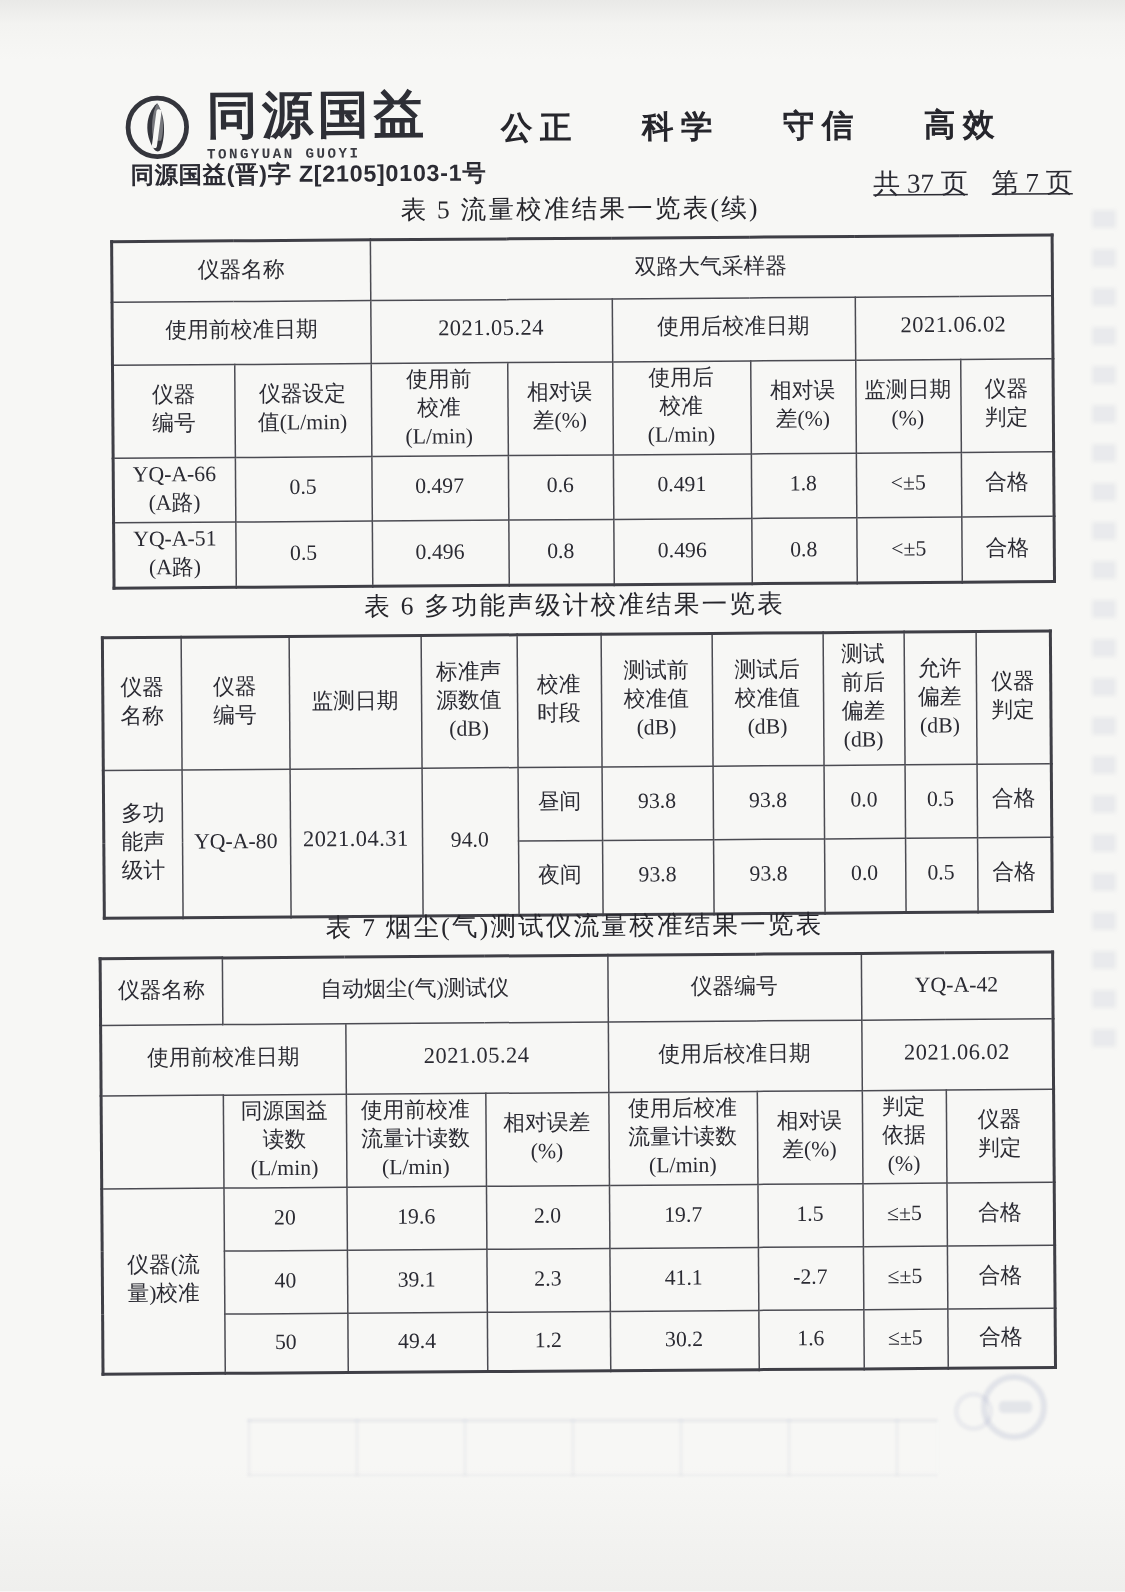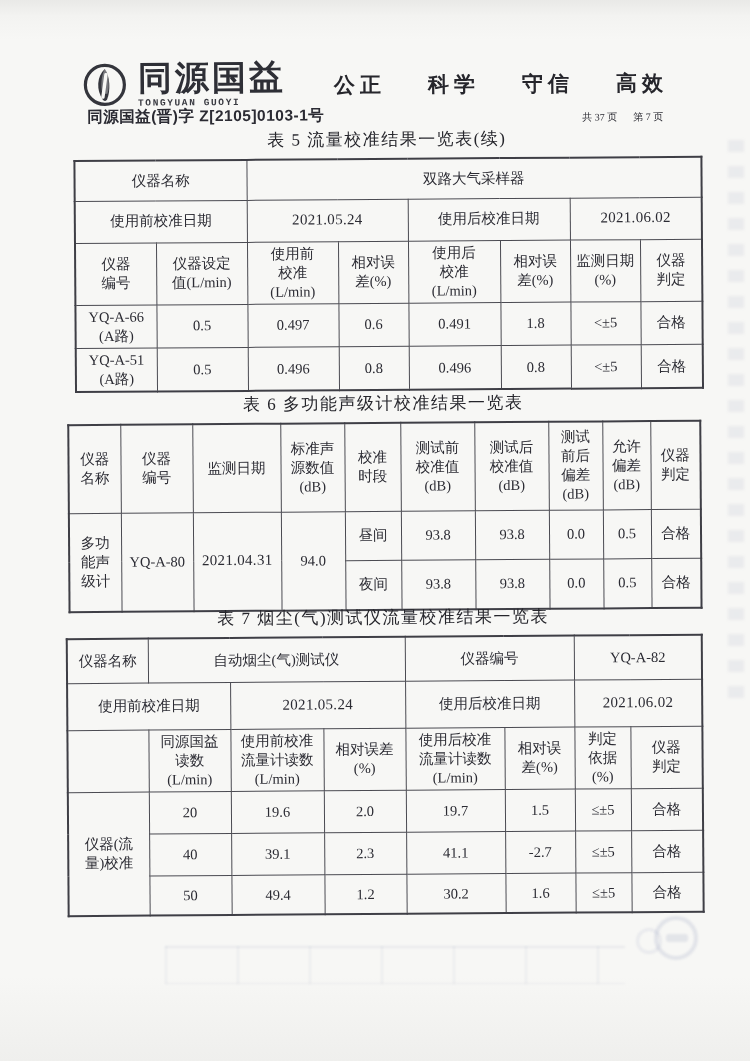--- a/index.html
+++ b/index.html
@@ -24,21 +24,21 @@
   
   .brand-row { position: absolute; top: 54px; left: 85px; width: 600px; height: 58px; display: flex; align-items: center; }
   .logo-mark { width: 46px; height: 50px; flex: 0 0 46px; }
   .logo-text-wrap { margin-left: 10px; }
   .logo-cn { font-family: "Liberation Sans", "DejaVu Sans", sans-serif; font-weight: bold; font-size: 34px; letter-spacing: 3px; color: #2e2f36; line-height: 1; }
   .logo-en { font-family: Liberation Mono, monospace; font-weight: bold; font-size: 9.5px; letter-spacing: 1.6px; color: #3a3b42; margin-top: 3px; }
   .slogans { display: flex; gap: 42px; margin-left: 48px; margin-top: 4px; }
   .slogan { font-family: "Liberation Sans", "DejaVu Sans", sans-serif; font-weight: bold; font-size: 21px; letter-spacing: 5px; color: #26262c; }
   .doc-row { position: absolute; top: 105px; left: 90px; width: 620px; }
   .doc-number { font-family: "Liberation Sans", "DejaVu Sans", sans-serif; font-weight: 600; font-size: 15.5px; letter-spacing: 0.5px; color: #2b2b33; }
-  .page-info { position: absolute; top: 112px; left: 585px; display: inline-flex; gap: 16px; font-size: 10px; color: #2b2b33; }
+  .page-info { position: absolute; top: 112px; left: 585px; display: inline-flex; gap: 16px; font-size: 18px; color: #2b2b33; text-decoration: underline; }
   
   .section { position: absolute; }
   .tbl-title { text-align: center; font-size: 17px; letter-spacing: 1.5px; color: #26262c; margin-bottom: 7px; }
   table { border-collapse: collapse; table-layout: fixed; width: 100%; border: 2px solid #3f3f46; background: transparent; }
   td {
     border: 1px solid #4b4b52;
     text-align: center; vertical-align: middle;
     font-size: 14.5px; line-height: 1.32;
     padding: 2px 3px;
     white-space: pre-line;
@@ -266,21 +266,21 @@
           <col style="width:99px">
             <col style="width:70px">
             <col style="width:56px">
             <col style="width:72px">
         </colgroup>
         <tbody>
             <tr style="height:44px">
           <td>仪器名称</td>
           <td colspan="3">自动烟尘(气)测试仪</td>
           <td colspan="2">仪器编号</td>
-          <td colspan="2">YQ-A-82</td>
+          <td colspan="2">YQ-A-42</td>
         </tr>
         <tr style="height:47px">
           <td colspan="2">使用前校准日期</td>
           <td colspan="2" class="date">2021.05.24</td>
           <td colspan="2">使用后校准日期</td>
           <td colspan="2" class="date">2021.06.02</td>
         </tr>
         <tr style="height:62px">
           <td></td>
           <td>同源国益

